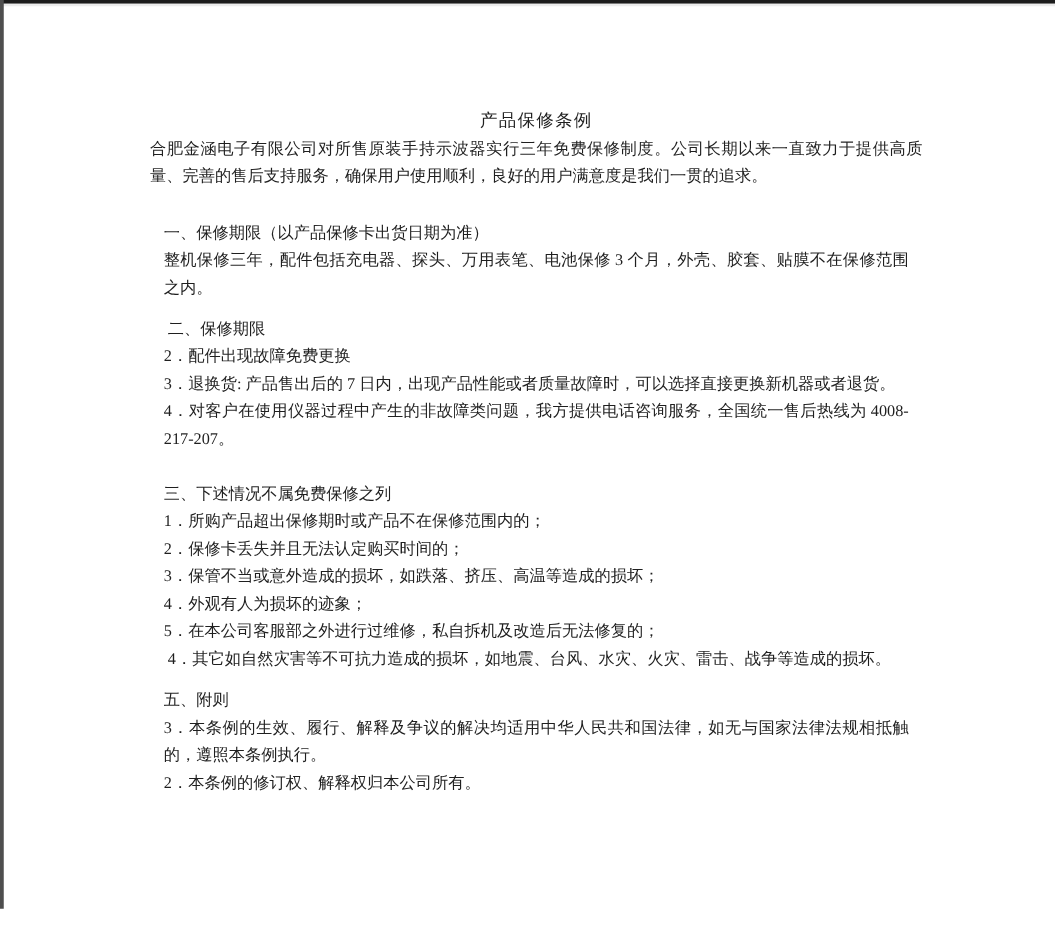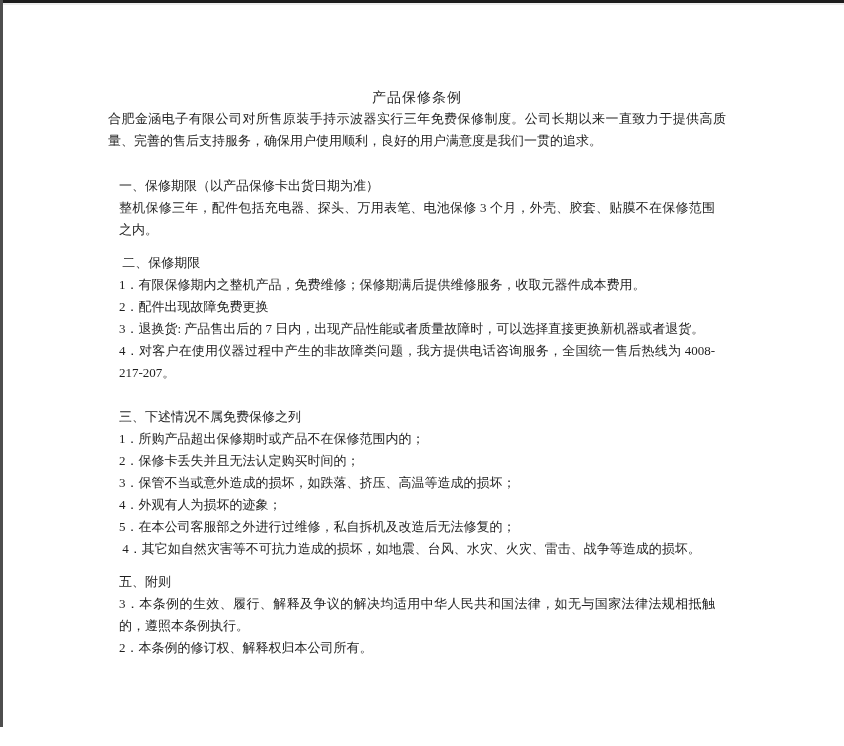--- a/index.html
+++ b/index.html
@@ -28,21 +28,21 @@
     background: #ececec;
   }
   .edge-left {
     position: absolute;
     top: 0; left: 0;
     width: 3px; height: 727px;
     background: #4e4e4e;
   }
   .content {
     position: absolute;
-    left: 108px;
+    left: 120px;
     top: 87px;
     width: 618px;
     font-size: 13px;
     line-height: 22px;
   }
   .title {
     font-size: 14px;
     font-weight: normal;
     text-align: center;
     margin: 0;
@@ -72,21 +72,20 @@
 <div class="content">
   <h1 class="title">产品保修条例</h1>
   <p class="intro">合肥金涵电子有限公司对所售原装手持示波器实行三年免费保修制度。公司长期以来一直致力于提供高质量、完善的售后支持服务，确保用户使用顺利，良好的用户满意度是我们一贯的追求。</p>
   <div id="sections">
       <div class="section gap">
         <div class="heading">一、保修期限（以产品保修卡出货日期为准）</div>
         <div class="item">整机保修三年，配件包括充电器、探头、万用表笔、电池保修 3 个月，外壳、胶套、贴膜不在保修范围之内。</div>
       </div>
       <div class="section">
         <div class="heading"> 二、保修期限</div>
-        <div class="item">1．有限保修期内之整机产品，免费维修；保修期满后提供维修服务，收取元器件成本费用。</div>
         <div class="item">2．配件出现故障免费更换</div>
         <div class="item">3．退换货: 产品售出后的 7 日内，出现产品性能或者质量故障时，可以选择直接更换新机器或者退货。</div>
         <div class="item">4．对客户在使用仪器过程中产生的非故障类问题，我方提供电话咨询服务，全国统一售后热线为 4008-217-207。</div>
       </div>
       <div class="section gap">
         <div class="heading">三、下述情况不属免费保修之列</div>
         <div class="item">1．所购产品超出保修期时或产品不在保修范围内的；</div>
         <div class="item">2．保修卡丢失并且无法认定购买时间的；</div>
         <div class="item">3．保管不当或意外造成的损坏，如跌落、挤压、高温等造成的损坏；</div>
         <div class="item">4．外观有人为损坏的迹象；</div>

